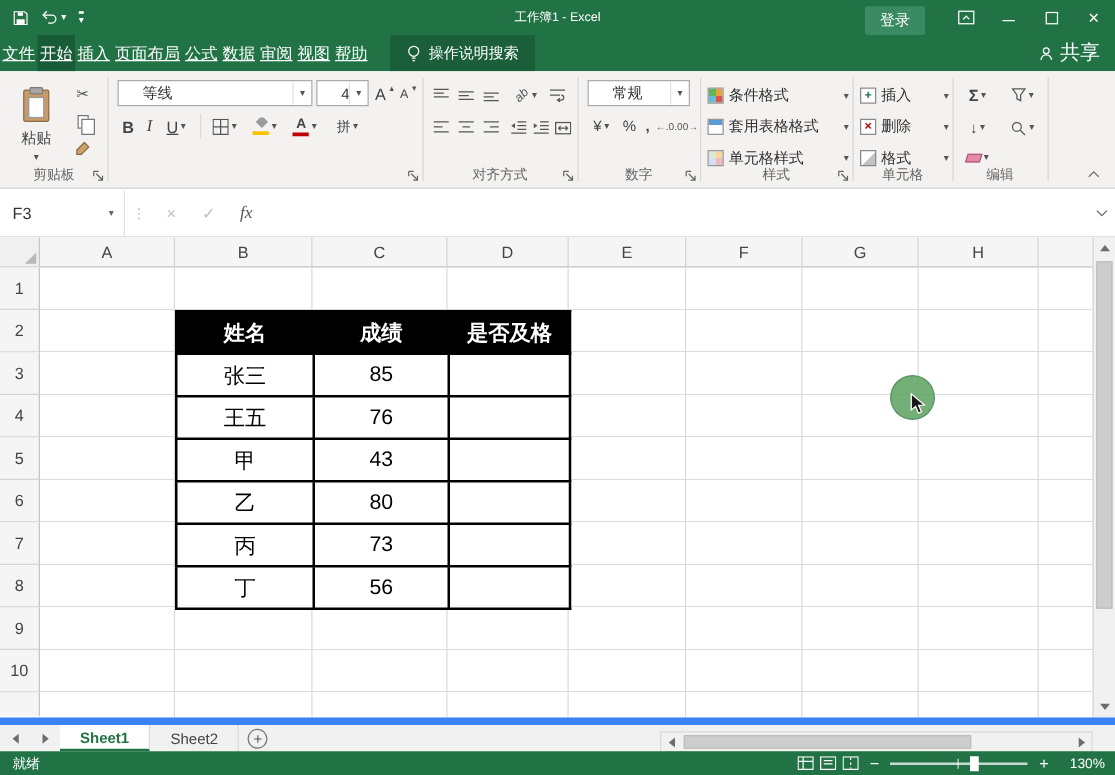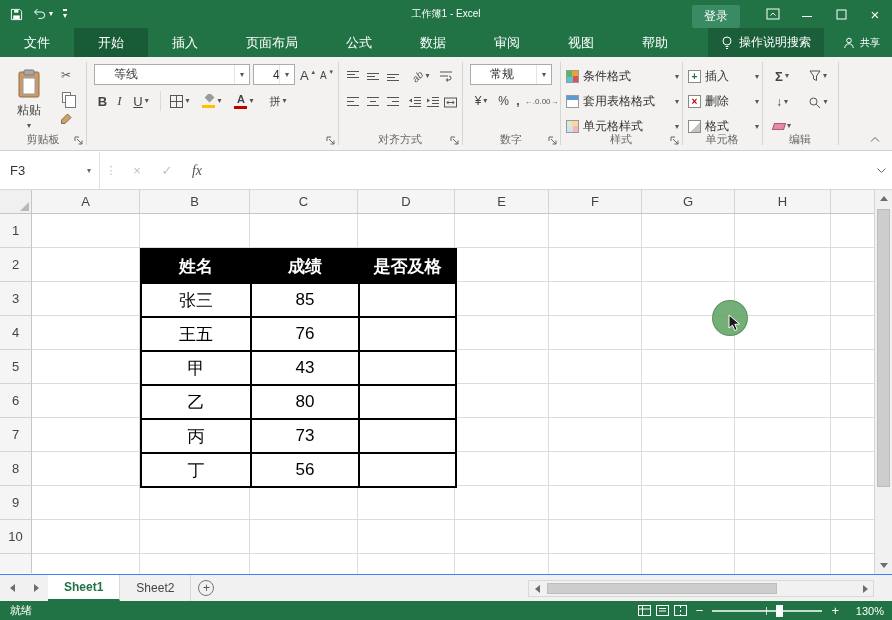--- a/index.html
+++ b/index.html
@@ -13,25 +13,25 @@
   .qat-btn { display:flex; align-items:center; gap:2px; cursor:default; }
   .qat-custom { font-size:8px; border-top:2px solid #fff; padding-top:1px; line-height:1; }
   .win-title { position:absolute; left:50%; transform:translateX(-50%); font-size:10px; white-space:nowrap; }
   .tb-right { margin-left:auto; display:flex; align-items:flex-end; height:100%; }
   .signin { background:#3a8a63; font-size:12px; padding:3px 12px; margin-right:16px; border-radius:2px; }
   .tb-btn { width:34px; height:100%; display:flex; align-items:center; justify-content:center; }
   .x-glyph { font-size:15px; line-height:1; }
 
   
   .tabrow { position:absolute; left:0; top:28px; right:0; height:29px; background:#217346; display:flex; align-items:stretch; color:#fff; font-size:13px; }
-  .rtab { display:flex; align-items:center; padding:0 24px; white-space:nowrap; }
+  .rtab { display:flex; align-items:center; padding:0 2px; white-space:nowrap;text-decoration:underline; }
   .rtab.active { background:#185c37; }
   .tellme { display:flex; align-items:center; gap:6px; background:#1b5e3a; padding:0 13px; margin-left:16px; font-size:12px; }
   .spacer { flex:1; }
-  .share { display:flex; align-items:center; gap:5px; padding:0 10px; margin-right:2px; font-size:10px; }
+  .share { display:flex; align-items:center; gap:5px; padding:0 10px; margin-right:2px; font-size:16px; }
 
   
   .ribbon { position:absolute; left:0; top:57px; right:0; height:94px; background:#f3f2f1; border-bottom:1px solid #d2d0ce; }
   .rgroup { position:absolute; top:0; height:100%; }
   .gsep { position:absolute; top:5px; bottom:5px; width:1px; background:#d8d6d4; }
   .glabel { position:absolute; left:0; right:0; bottom:3px; text-align:center; font-size:11px; color:#666; white-space:nowrap; }
   .launcher { position:absolute; right:2px; bottom:4px; width:11px; height:11px; display:flex; align-items:center; justify-content:center; }
   .caret { font-size:8px; color:#555; line-height:1; }
   .rbtn { position:absolute; height:22px; display:flex; align-items:center; justify-content:center; gap:2px; color:#444; font-size:12px; }
   .vsep { position:absolute; width:1px; height:20px; background:#dcdad8; }
@@ -96,21 +96,21 @@
   
   .vscroll { position:absolute; right:0; top:190px; width:18px; height:384px; background:#f1f1f1; border-left:1px solid #d4d4d4; }
   .vs-arrow { position:absolute; left:0; width:100%; height:17px; display:flex; align-items:center; justify-content:center; }
   .tri-up { width:0; height:0; border-left:4px solid transparent; border-right:4px solid transparent; border-bottom:5px solid #6d6d6d; }
   .tri-down { width:0; height:0; border-left:4px solid transparent; border-right:4px solid transparent; border-top:5px solid #6d6d6d; }
   .tri-left { width:0; height:0; border-top:4px solid transparent; border-bottom:4px solid transparent; border-right:5px solid #6d6d6d; }
   .tri-right { width:0; height:0; border-top:4px solid transparent; border-bottom:4px solid transparent; border-left:5px solid #6d6d6d; }
   .vs-thumb { position:absolute; left:2px; right:2px; top:19px; height:278px; background:#cdcdcd; border:1px solid #bdbdbd; }
 
   
-  .tabbar { position:absolute; left:0; top:574px; right:0; height:27px; background:#f1f1f1; border-top:1px solid #3b82f6; display:flex; align-items:stretch; font-size:12px; color:#444; }
+  .tabbar { position:absolute; left:0; top:574px; right:0; height:27px; background:#f1f1f1; border-top:6px solid #3b82f6; display:flex; align-items:stretch; font-size:12px; color:#444; }
   .tnav { width:24px; display:flex; align-items:center; justify-content:center; }
   .stab { display:flex; align-items:center; padding:0 16px; border-right:1px solid #d9d9d9; }
   .stab.active { background:#fff; color:#217346; font-weight:bold; border-bottom:2px solid #217346; }
   .newsheet { width:30px; display:flex; align-items:center; justify-content:center; }
   .ns-circle { width:16px; height:16px; border:1px solid #767676; border-radius:50%; display:flex; align-items:center; justify-content:center; font-size:12px; color:#555; line-height:1; }
   .hscroll { position:absolute; left:528px; right:18px; top:5px; height:17px; background:#f1f1f1; border:1px solid #d9d9d9; }
   .hs-arrow { position:absolute; top:0; width:16px; height:100%; display:flex; align-items:center; justify-content:center; }
   .hs-thumb { position:absolute; left:18px; top:2px; width:230px; height:11px; background:#cdcdcd; border:1px solid #bdbdbd; }
 
   

